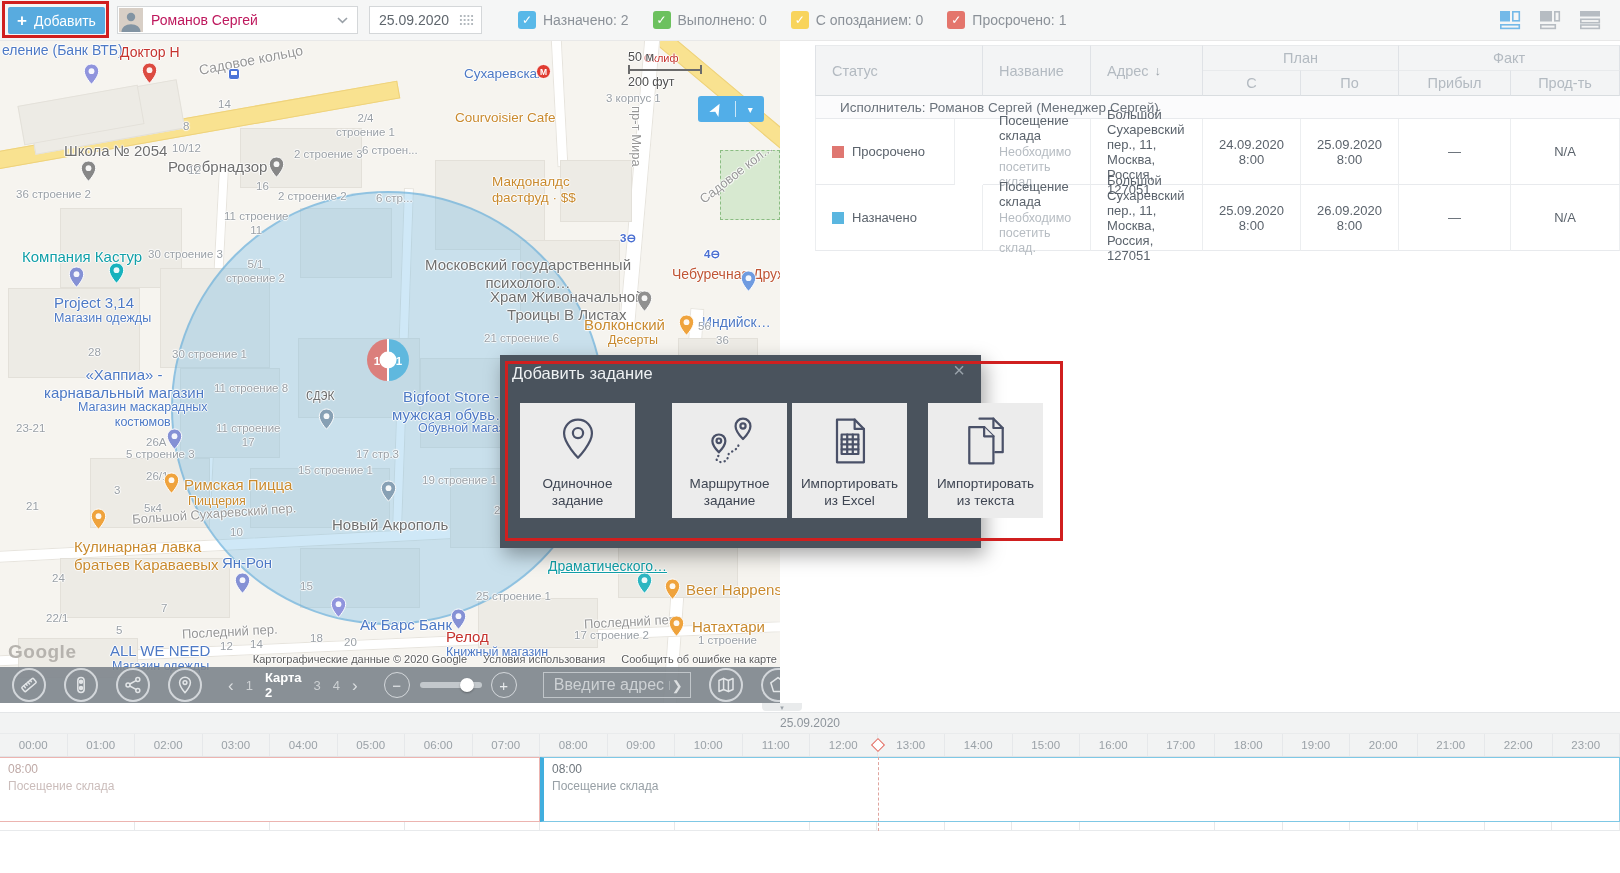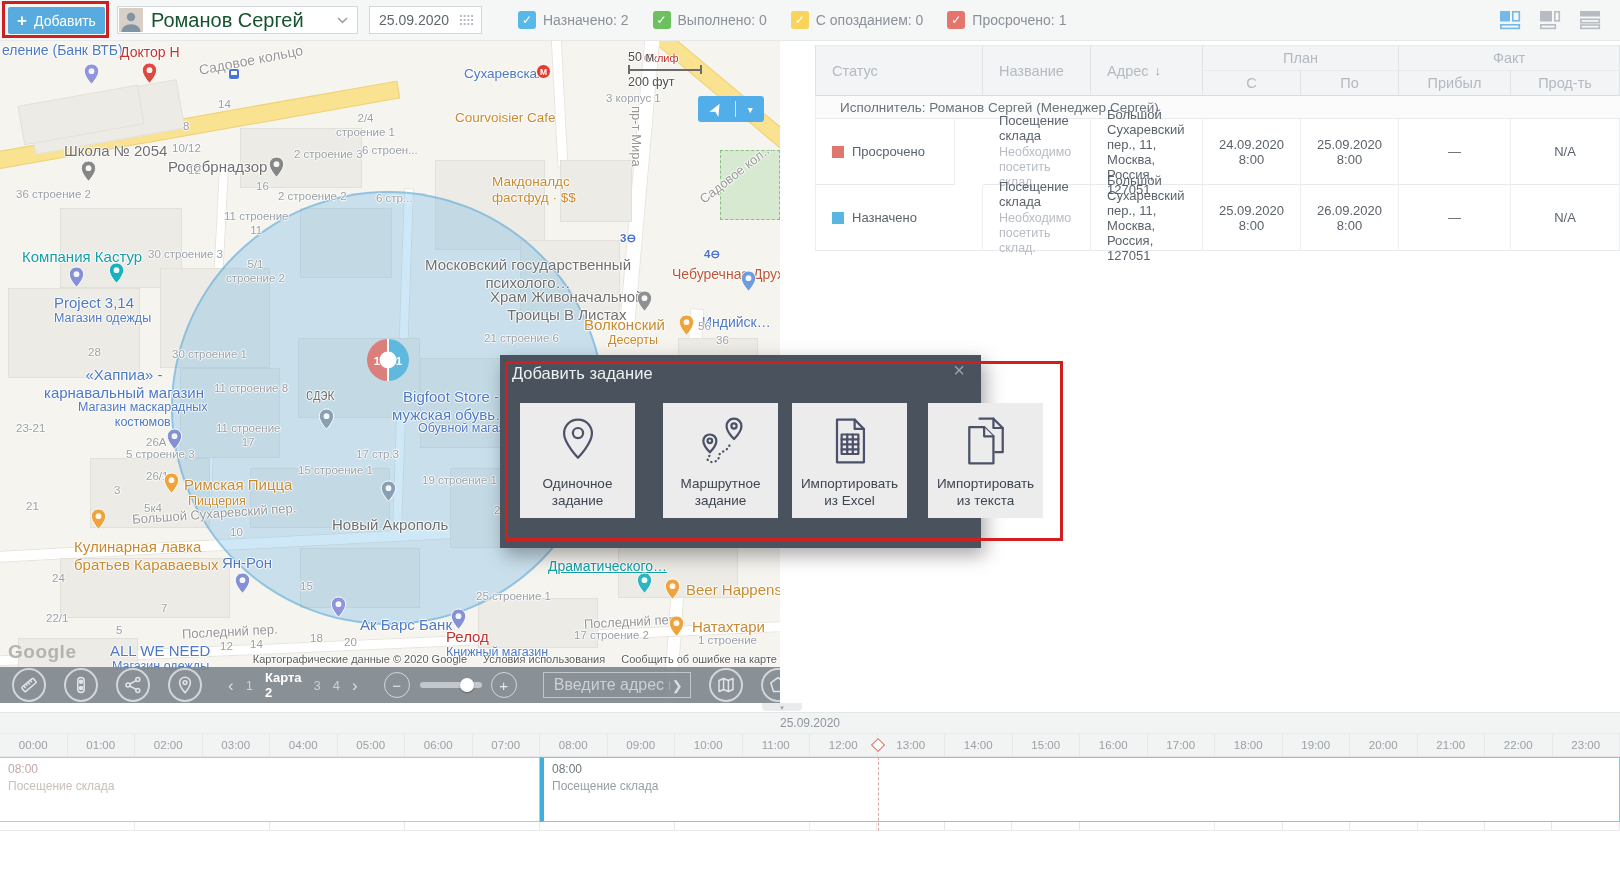--- a/index.html
+++ b/index.html
@@ -8,21 +8,21 @@
   .anno{position:absolute;border:3px solid #d01f1f;z-index:80;pointer-events:none;box-sizing:border-box;}
 
   
   .toolbar{position:absolute;left:0;top:0;width:1620px;height:40px;background:#f5f6f6;border-bottom:1px solid #e8e8e8;z-index:20;}
   .btn-add{position:absolute;left:8px;top:7px;width:97px;height:27px;background:#58abdf;color:#fff;
            border:none;border-radius:2px;font-size:14px;font-family:inherit;display:flex;align-items:center;justify-content:center;gap:7px;}
   .btn-add .plus{font-size:17px;font-weight:bold;line-height:1;}
   #anno-add{left:2px;top:1px;width:107px;height:37px;}
   .select-user{position:absolute;left:117px;top:6px;width:241px;height:28px;background:#fff;border:1px solid #d4d7d9;
            box-sizing:border-box;display:flex;align-items:center;}
-  .select-user .sel-text{flex:1;margin-left:8px;color:#14532d;font-size:20px;}
+  .select-user .sel-text{flex:1;margin-left:8px;color:#be185d;font-size:14px;}
   .select-user .chev{margin-right:9px;display:flex;}
   .avatar{width:24px;height:24px;margin-left:1px;flex:0 0 auto;display:flex;}
   .inp-date{position:absolute;left:369px;top:6px;width:113px;height:28px;background:#fff;border:1px solid #d4d7d9;
            box-sizing:border-box;display:flex;align-items:center;color:#5f666d;font-size:14px;}
   .inp-date span:first-child{flex:1;margin-left:9px;}
   .cal-icon{width:15px;height:12px;margin-right:7px;
            background-image:radial-gradient(#b2b8bd 1px,transparent 1.1px);background-size:3.75px 4px;}
   #status-filters{position:absolute;left:518px;top:0;height:40px;display:flex;align-items:center;gap:24px;}
   .st-item{display:flex;align-items:center;}
   .st-cb{width:18px;height:18px;border-radius:3px;color:#fff;font-size:12px;display:flex;align-items:center;justify-content:center;}
@@ -757,21 +757,21 @@
             <svg width="52" height="52" viewBox="0 0 56 56" fill="none" stroke="#4a5168" stroke-width="2.4" stroke-linejoin="round" stroke-linecap="round">
               <path d="M28 5C19.2 5 13 11.6 13 20c0 10.5 15 26 15 26s15-15.5 15-26C43 11.6 36.8 5 28 5z"></path>
               <circle cx="28" cy="19.5" r="5.5"></circle>
             </svg>
           </div>
           <div class="mtile-label">
             <div>Одиночное</div>
             <div>задание</div>
           </div>
         </div>
-        <div class="mtile" style="left: 163px; justify-content: center;">
+        <div class="mtile" style="left: 172px; justify-content: center;">
           <div class="mtile-icon">
             <svg width="52" height="52" viewBox="0 0 56 56" fill="none" stroke="#4a5168" stroke-width="2.4" stroke-linejoin="round" stroke-linecap="round">
               <path d="M16 21c-4.1 0-7 3.1-7 7 0 4.9 7 12.2 7 12.2s7-7.3 7-12.2c0-3.9-2.9-7-7-7z"></path>
               <circle cx="16" cy="27.8" r="2.5"></circle>
               <path d="M42 4c-4.7 0-8 3.5-8 8 0 5.6 8 13.8 8 13.8S50 17.6 50 12c0-4.5-3.3-8-8-8z"></path>
               <circle cx="42" cy="11.8" r="2.8"></circle>
               <path d="M15.5 44c-5 4.5.5 8 5.8 6.2 7.2-2.4 1.8-7.6 8-10.4 5.3-2.4 8.2-5.3 8-9.2" stroke-dasharray="0.3 4.4"></path>
             </svg>
           </div>
           <div class="mtile-label">

